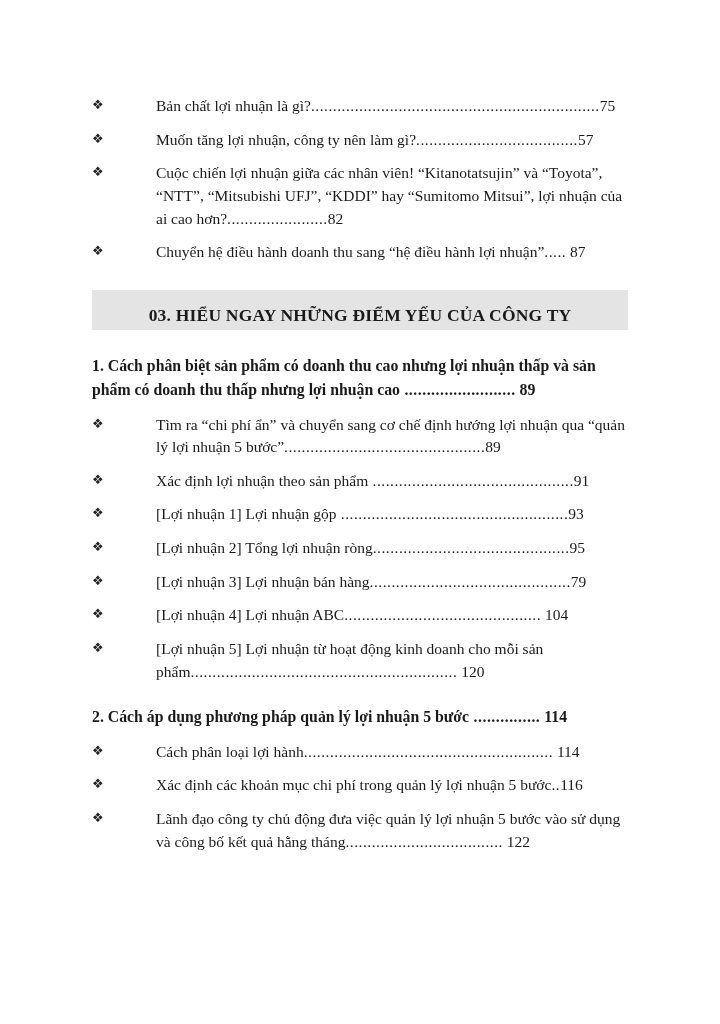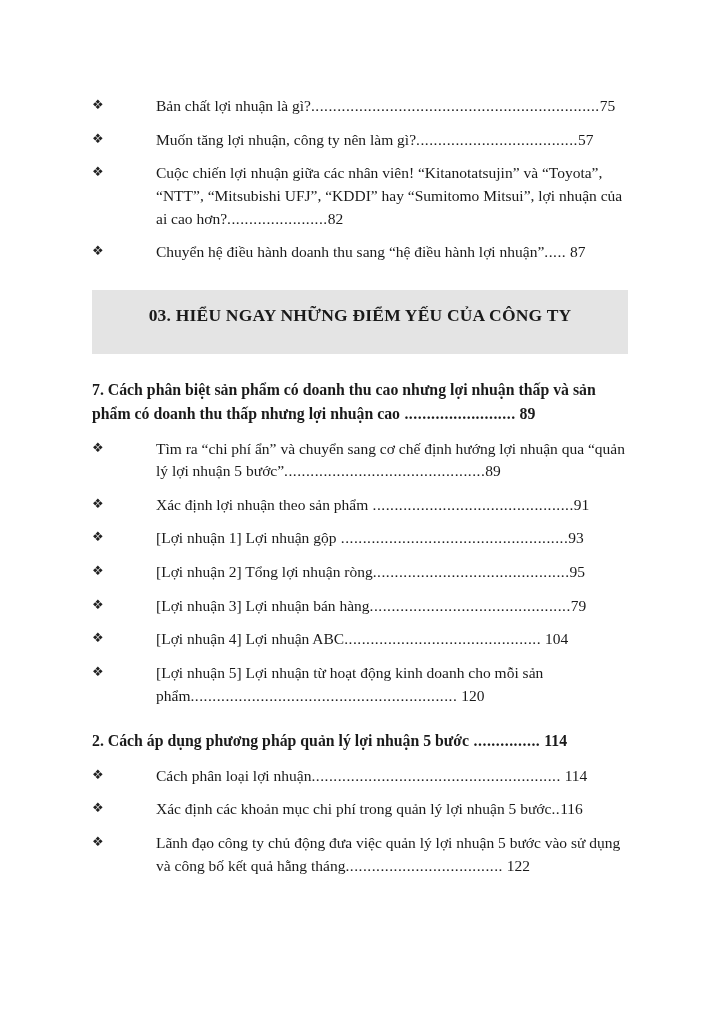--- a/index.html
+++ b/index.html
@@ -50,21 +50,21 @@
   .dots {
     letter-spacing: 0.5px;
   }
   .pg {
     white-space: nowrap;
   }
   
   .section-band {
     background: #e4e4e4;
     margin: 26px 0 24px 0;
-    padding: 13px 18px 26px 18px;
+    padding: 13px 18px 2px 18px;
     text-align: center;
     font-weight: bold;
     font-size: 17.5px;
     line-height: 1.45;
     letter-spacing: 0.2px;
   }
   .section-band .l2 {
     display: block;
   }
   
@@ -110,21 +110,21 @@
       <span class="etext">
         <span>Chuyển hệ điều hành doanh thu sang “hệ điều hành lợi nhuận”</span><span class="dots">.....</span> <span class="pg">87</span>
       </span>
     </div>
 
     <div class="section-band">
       <span class="l1">03. HIỂU NGAY NHỮNG ĐIỂM YẾU CỦA CÔNG TY</span>
     </div>
 
     <div class="subhead">
-      <span>7. Cách phân biệt sản phẩm có doanh thu cao nhưng lợi nhuận thấp và sản phẩm có doanh thu thấp nhưng lợi nhuận cao</span><span class="dots"> .........................</span> <span class="pg">89</span>
+      <span>1. Cách phân biệt sản phẩm có doanh thu cao nhưng lợi nhuận thấp và sản phẩm có doanh thu thấp nhưng lợi nhuận cao</span><span class="dots"> .........................</span> <span class="pg">89</span>
     </div>
 
     <div class="entry">
       <span class="bullet">❖</span>
       <span class="etext">
         <span>Tìm ra “chi phí ẩn” và chuyển sang cơ chế định hướng lợi nhuận qua “quản lý lợi nhuận 5 bước”</span><span class="dots">..............................................</span><span class="pg">89</span>
       </span>
     </div>
 
     <div class="entry">
@@ -169,21 +169,21 @@
       </span>
     </div>
 
     <div class="subhead tight">
       <span>2. Cách áp dụng phương pháp quản lý lợi nhuận 5 bước</span><span class="dots"> ...............</span> <span class="pg">114</span>
     </div>
 
     <div class="entry">
       <span class="bullet">❖</span>
       <span class="etext">
-        <span>Cách phân loại lợi nhuận</span><span class="dots">.........................................................</span> <span class="pg">114</span>
+        <span>Cách phân loại lợi hành</span><span class="dots">.........................................................</span> <span class="pg">114</span>
       </span>
     </div>
 
     <div class="entry">
       <span class="bullet">❖</span>
       <span class="etext">
         <span>Xác định các khoản mục chi phí trong quản lý lợi nhuận 5 bước</span><span class="dots">..</span><span class="pg">116</span>
       </span>
     </div>
 

